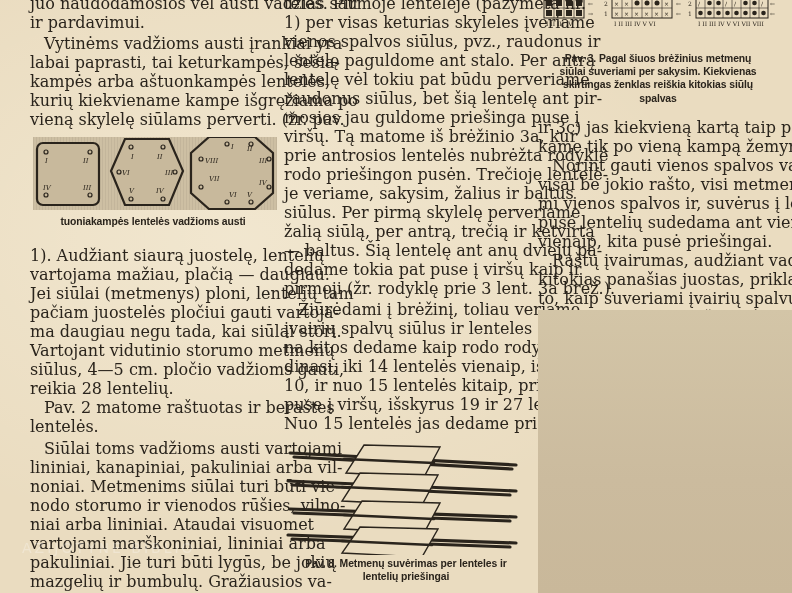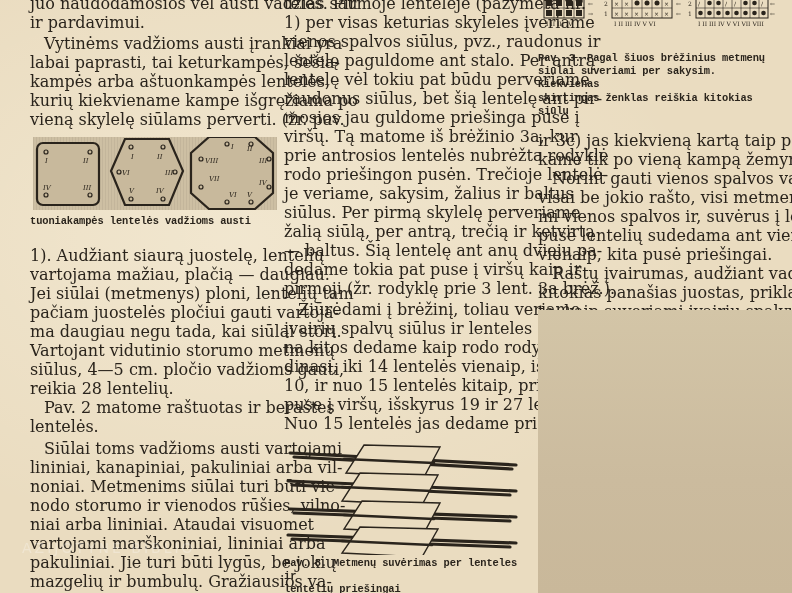--- a/index.html
+++ b/index.html
@@ -16,22 +16,22 @@
       #eadcc0;
   }
   .col { position:absolute; top:0; }
   .col-left  { left:30px;  width:246px; }
   .col-mid   { left:284px; width:244px; }
   .col-right { left:538px; width:240px; }
   .l { display:block; white-space:nowrap; text-align:justify; text-align-last:justify; }
   .l.last { text-align-last:left; }
   .indent { padding-left:14px; }
   .caption {
-    font-family:Liberation Mono, monospace; font-weight:bold; font-size:10.4px;
-    line-height:13.2px; text-align:left; letter-spacing:-0.1px;
+    font-family:Liberation Sans, sans-serif; font-weight:bold; font-size:10.4px;
+    line-height:13.2px; text-align:center; letter-spacing:-0.1px;
   }
   .fig1 {
     position:relative; margin:8px 0 0 3px; width:244px; height:73px;
     background:#cdbfa3;
     background-image:repeating-linear-gradient(90deg, rgba(0,0,0,0.05) 0 1px, rgba(0,0,0,0) 1px 3px);
   }
   .fig4 { position:relative; margin:10px 0 0 0; width:244px; height:112px; }
   .fig3 { position:relative; width:240px; height:42px; margin-top:-8px; }
   .author { text-align:right; font-weight:bold; font-size:12.4px; line-height:16px; padding-right:14px; }
   .ornament { text-align:center; margin-top:10px; font-size:12px; }
@@ -314,20 +314,21 @@
             <text x="74" y="28">←</text>
           <text x="2" y="38">I II III IV V VI VII VIII</text>
         </g>
       </g>
     </svg>
   </div>
   <div class="caption" style="margin-top:18px;">
     <span style="display:block;">Pav. 3. Pagal šiuos brėžinius metmenų</span>
     <span style="display:block;">siūlai suveriami per sakysim. Kiekvienas</span>
     <span style="display:block;">skirtingas ženklas reiškia kitokias siūlų</span>
+    <span style="display:block;">spalvas</span>
   </div>
 
   <div style="margin-top:13px;">
     <span class="l">ir 3c) jas kiekvieną kartą taip pat su-</span>
     <span class="l last">kame tik po vieną kampą žemyn.</span>
   </div>
   <div>
     <span class="l indent">Norint gauti vienos spalvos vadžias,</span>
     <span class="l">visai be jokio rašto, visi metmenys ima-</span>
     <span class="l">mi vienos spalvos ir, suvėrus į lenteles,</span>

